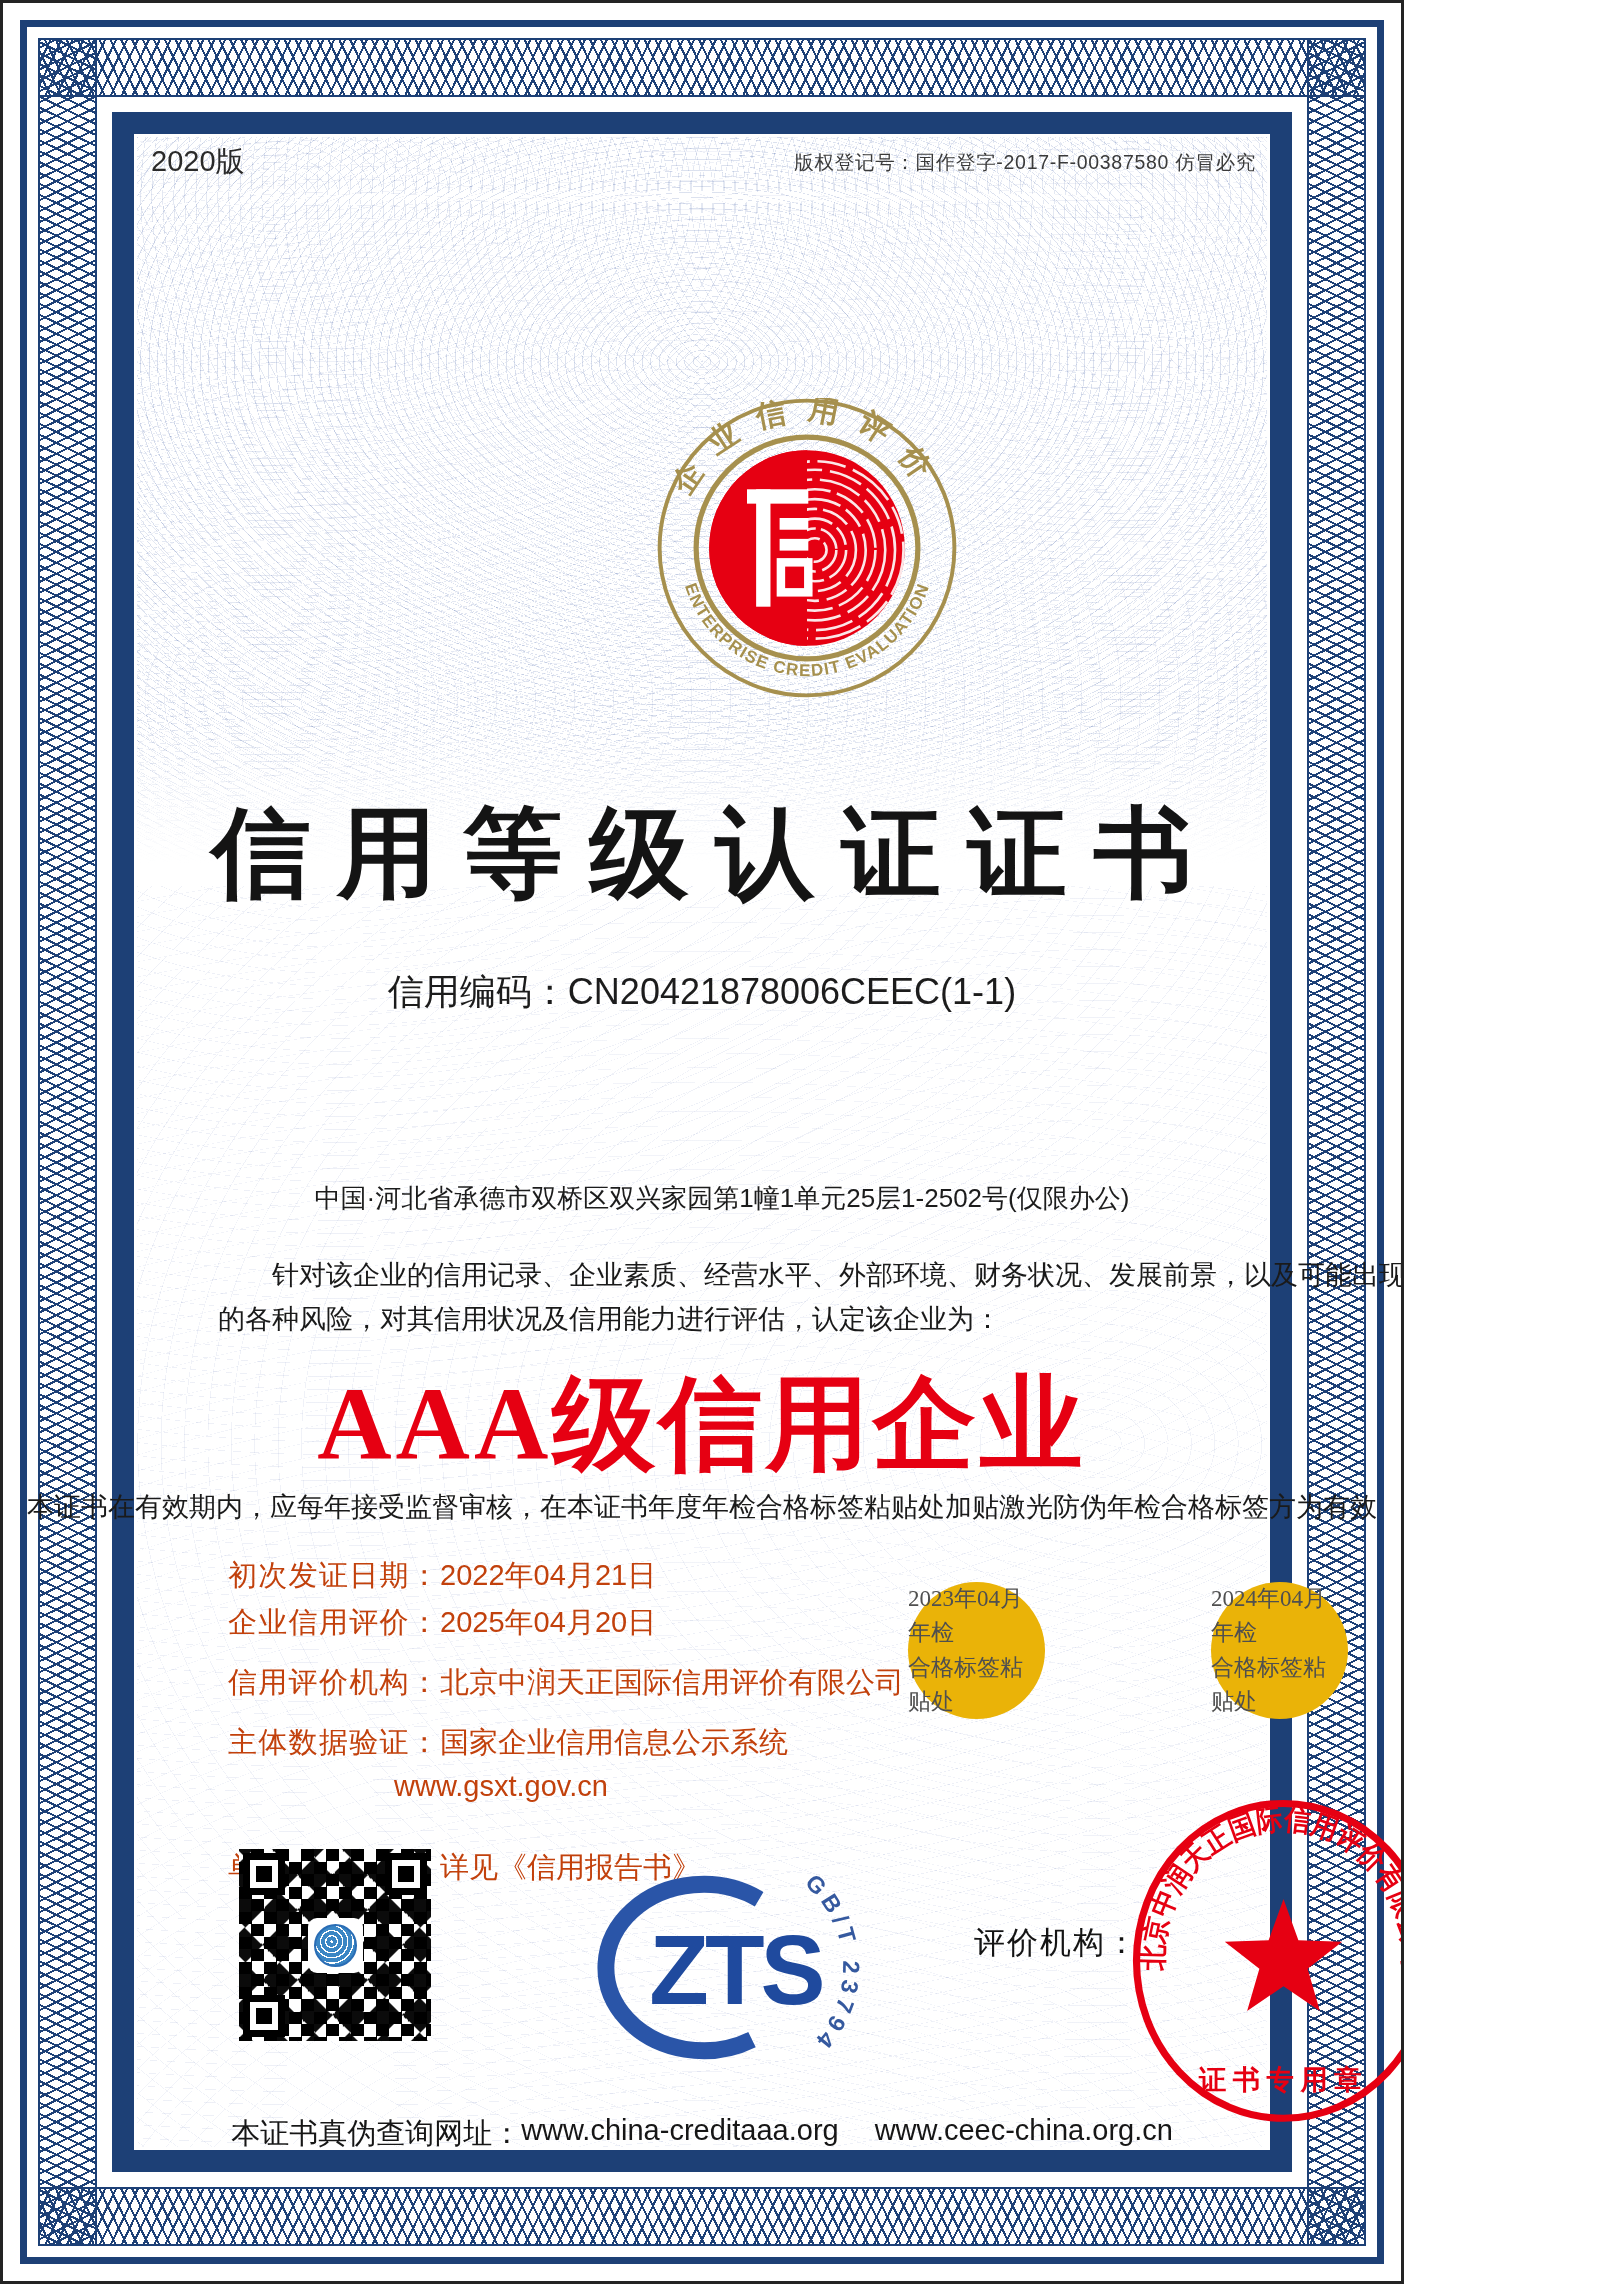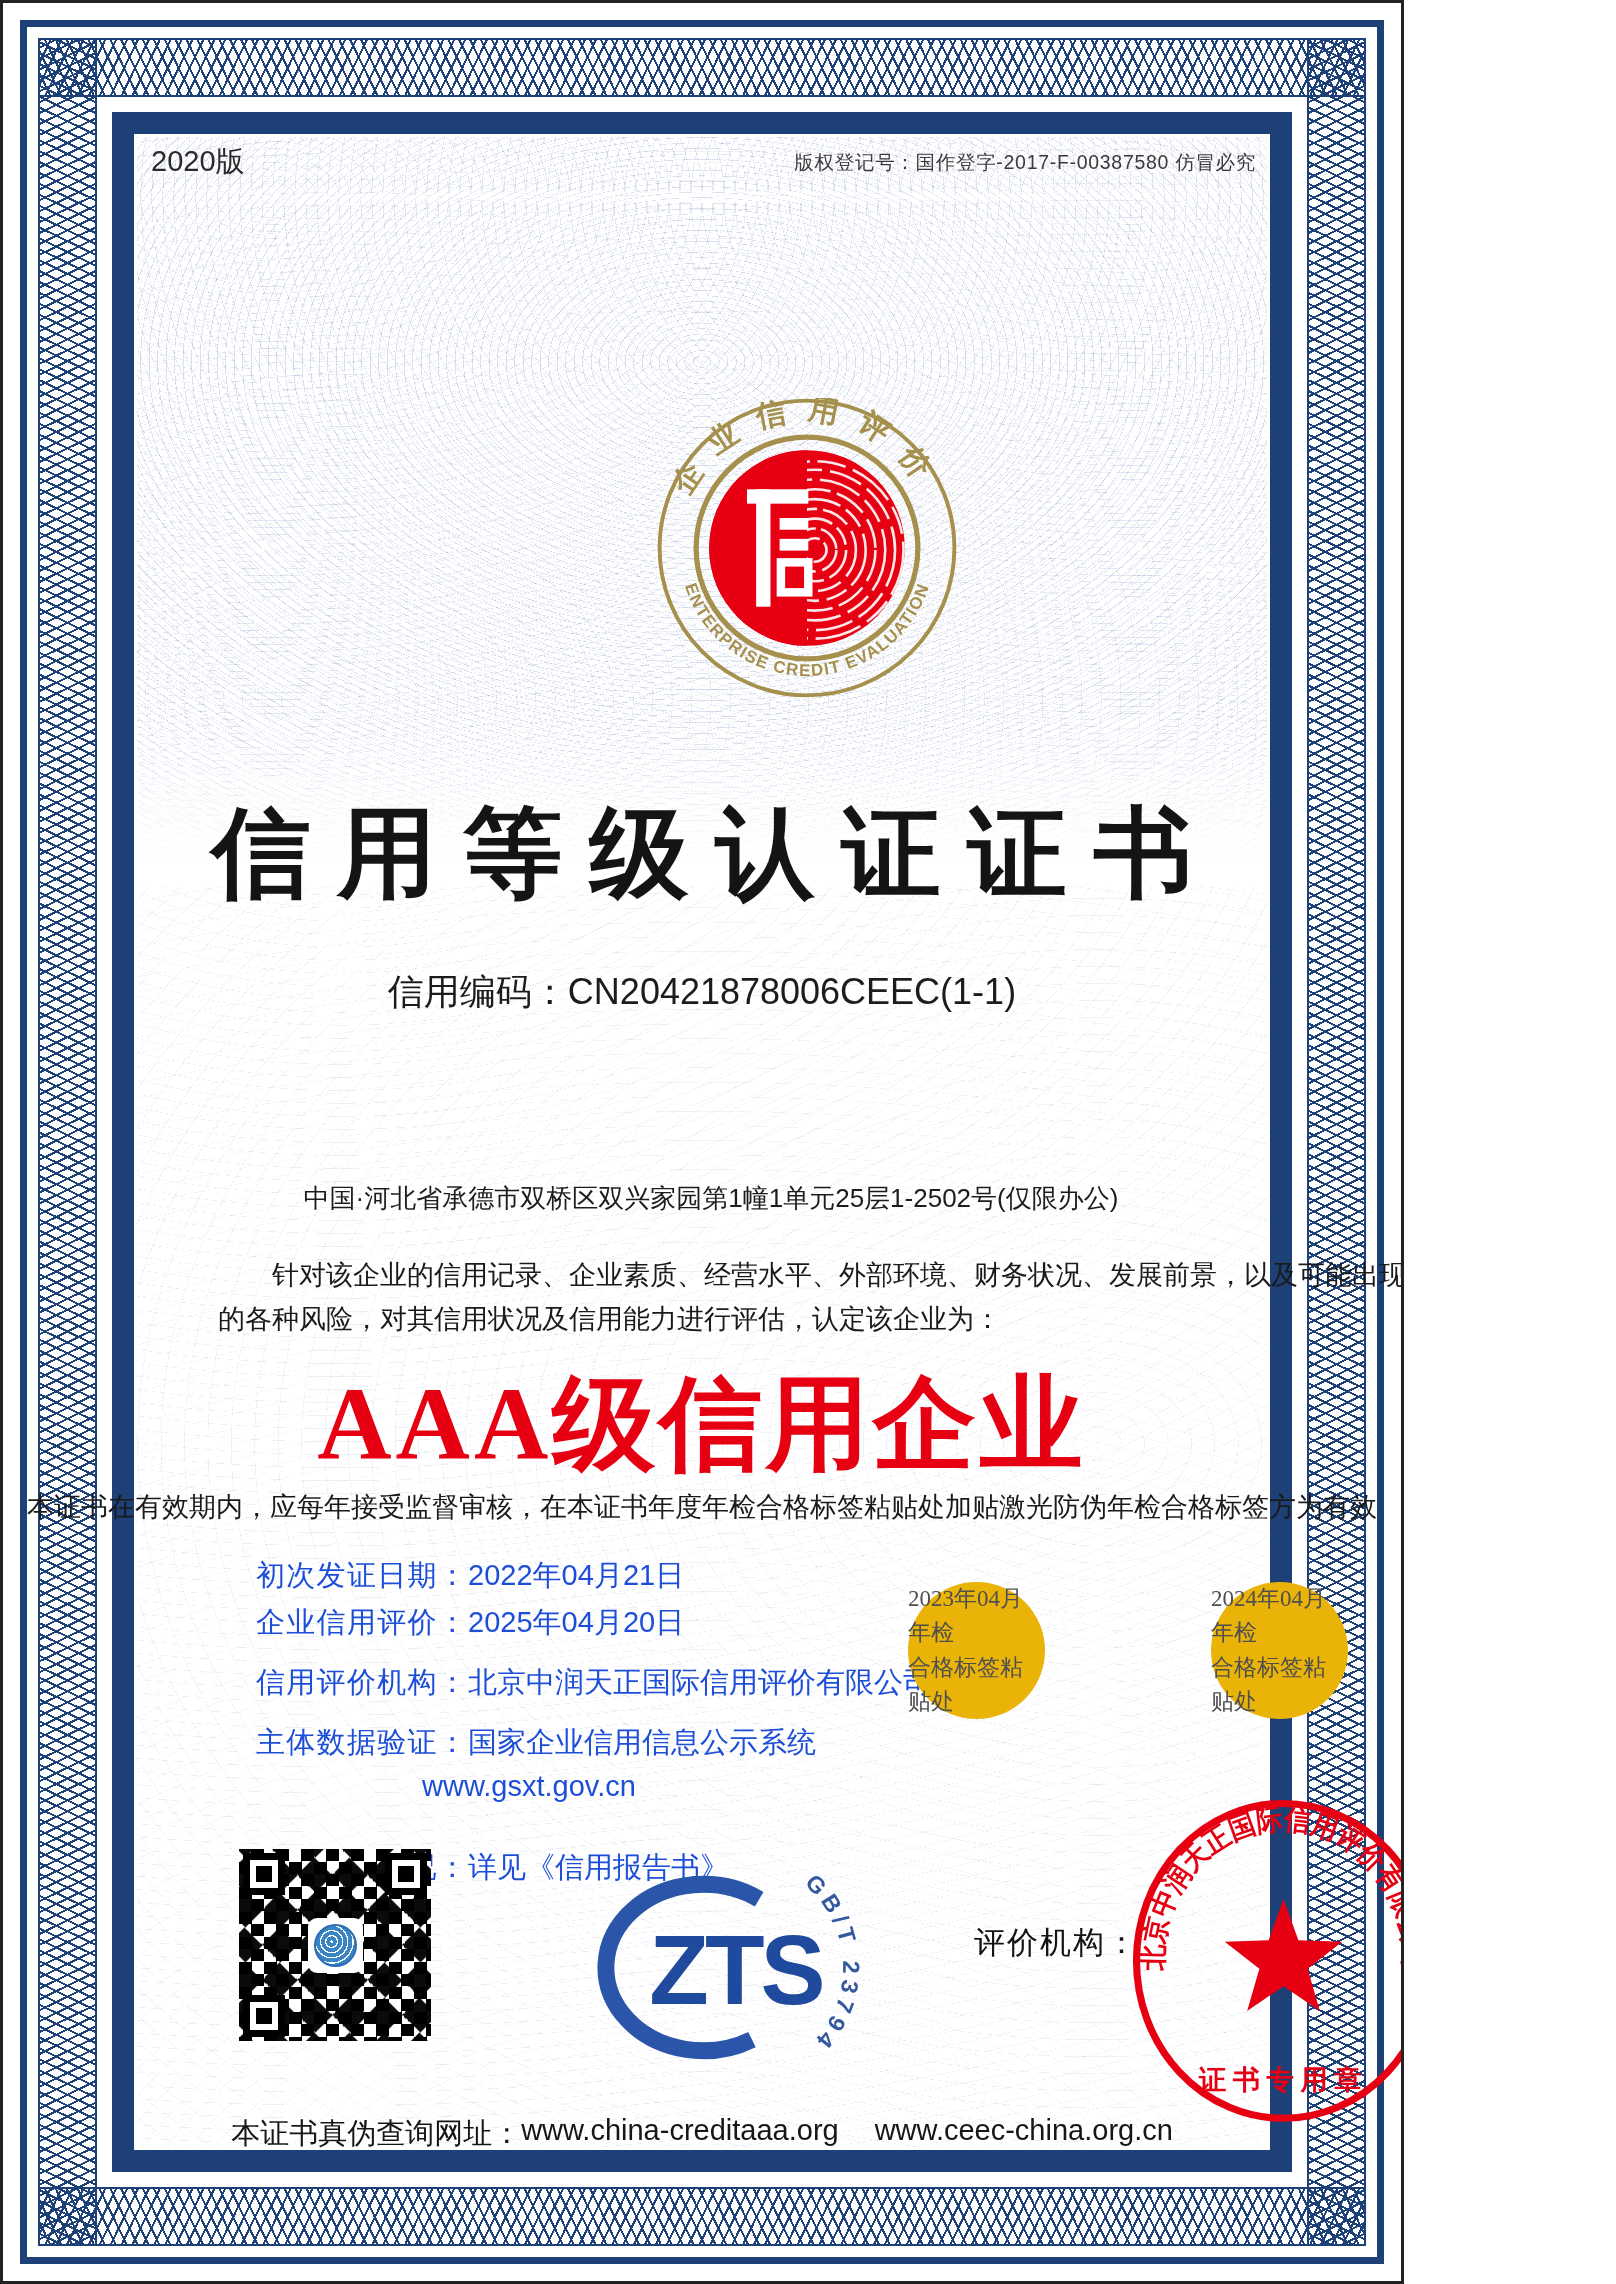--- a/index.html
+++ b/index.html
@@ -34,26 +34,26 @@
   
   .abs{position:absolute;}
   .edition{left:148px;top:139px;font-size:29px;color:#2a2a2a;}
   .copyright{right:145px;top:146px;font-size:19.5px;color:#3a3a3a;letter-spacing:0.7px;}
   .emblem{left:654px;top:395px;width:300px;height:300px;}
   .cert-title{left:0;width:100%;top:785px;text-align:center;font-size:99px;font-weight:bold;
       letter-spacing:27px;padding-left:27px;box-sizing:border-box;color:#141414;}
   .credit-code{left:0;width:100%;top:965px;text-align:center;font-size:36px;color:#1c1c1c;}
   .company-name{left:0;width:100%;top:1037px;text-align:center;font-size:70px;font-weight:bold;
       letter-spacing:3.3px;color:#0d0d0d;}
-  .company-address{left:1px;width:100%;top:1178px;text-align:center;font-size:26px;color:#1c1c1c;padding-left:8px;}
+  .company-address{left:12px;width:100%;top:1178px;text-align:center;font-size:26px;color:#1c1c1c;padding-left:8px;}
   .assess-par{left:215px;width:1191px;top:1251px;font-size:27px;line-height:1.62;text-indent:2em;color:#1a1a1a;}
   .rating{left:0;width:100%;top:1353px;text-align:center;font-size:103px;font-weight:bold;color:#e60012;
       font-family:"Liberation Serif",serif;letter-spacing:3.9px;}
   .validity{left:0;width:100%;top:1486px;text-align:center;font-size:27px;color:#1a1a1a;}
-  .detail-row{left:225px;font-size:29px;color:#1d4ed8;display:flex;white-space:nowrap;margin-left:28px;}
+  .detail-row{left:225px;font-size:29px;color:#c2410c;display:flex;white-space:nowrap;}
   .detail-row .lbl{letter-spacing:1.3px;}
   .r1{top:1553px;} .r2{top:1600px;} .r3{top:1660px;} .r4{top:1720px;}
   .r4b{top:1767px;left:391px;} .r5{top:1845px;}
   .sticker{width:137px;height:137px;border-radius:50%;background:#eab308;
       display:flex;flex-direction:column;align-items:center;justify-content:center;
       font-family:"Liberation Serif",serif;font-size:23px;color:#4f4f4f;line-height:1.5;}
   .s1{left:905px;top:1579px;} .s2{left:1208px;top:1579px;}
   
   .qr{left:236px;top:1846px;width:192px;height:192px;background-color:#fff;background-image:
       repeating-conic-gradient(#000 0 25%,transparent 0 50%),

